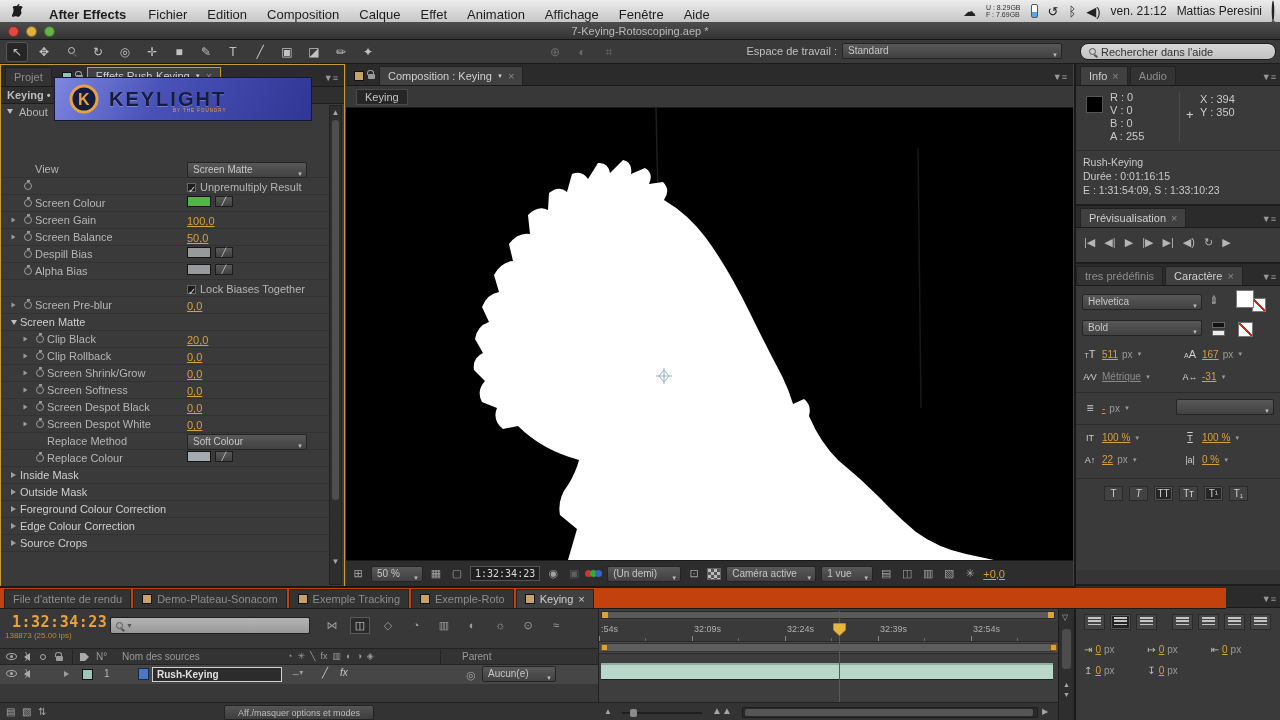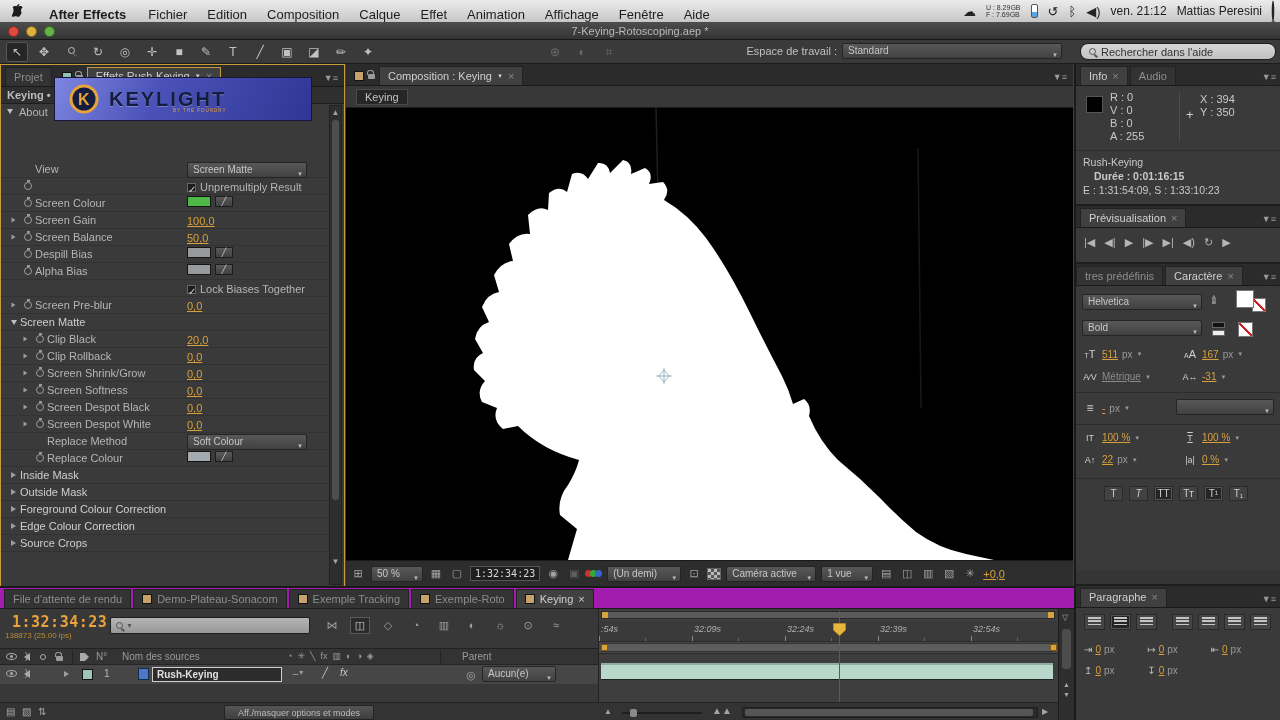--- a/index.html
+++ b/index.html
@@ -123,21 +123,21 @@
   .tbtn.on { background:#252525; box-shadow:inset 0 0 0 1px #555; }
   .alignbtn { width:21px; height:16px; background:#454545; border:1px solid #2a2a2a; display:flex; align-items:center; justify-content:center; }
   .alignbtn.on { background:#242424; box-shadow:inset 0 0 0 1px #555; }
   .alignbtn i { display:block; width:13px; height:10px;
     background-image:repeating-linear-gradient(to bottom,#c4c4c4 0 1.5px,transparent 1.5px 3.3px); }
   .pfield { display:flex; align-items:center; gap:3px; font-size:10px; }
   .pficon { color:#bdbdbd; font-size:10px; }
 
   
   #timeline { position:absolute; left:0; top:586px; width:1074px; height:134px; background:#383838; border-top:2px solid #191919; }
-  #tl-tabs { position:absolute; left:0; top:0; width:1074px; height:21px; background:#a21caf;
+  #tl-tabs { position:absolute; left:0; top:0; width:1226px; height:21px; background:#c2410c;
     border-bottom:1px solid #1b1b1b; display:flex; align-items:flex-end; font-size:11px; color:#8d8d8d; }
   #tl-body { position:absolute; left:0; top:21px; width:1074px; height:113px; }
   #bigtime { position:absolute; left:12px; top:4px; color:#e8a33c; font-size:15px; font-weight:bold;
     font-family:"DejaVu Sans Mono", monospace; letter-spacing:0.5px; }
   #frames { position:absolute; left:5px; top:22px; color:#bc8a2e; font-size:8px; }
   #tl-search { position:absolute; left:110px; top:8px; width:200px; height:17px;
     background:linear-gradient(#b5b5b5,#989898); border:1px solid #1f1f1f; border-radius:2px;
     display:flex; align-items:center; padding:0 5px; gap:3px; }
   .tico { width:20px; height:17px; color:#9d9d9d; font-size:11px; text-align:center; line-height:17px; }
   .tico.active { background:#2a2a2a; box-shadow:inset 0 0 0 1px #5a5a5a; color:#cfcfcf; }
@@ -149,21 +149,21 @@
   .ic-spk { width:0; height:0; border-right:6px solid #aaa; border-top:4px solid transparent; border-bottom:4px solid transparent; position:relative; }
   .ic-spk:after{ content:")"; position:absolute; left:1px; top:-6px; color:#aaa; font-size:9px; }
   .ic-tag { width:9px; height:8px; background:#aaa; clip-path:polygon(0 0,55% 0,100% 50%,55% 100%,0 100%); }
   .namebox { position:absolute; left:152px; top:2px; width:130px; height:15px; border:1px solid #cfcfcf;
     background:#2c2c2c; color:#e0e0e0; font-size:10px; font-weight:bold; line-height:14px; padding-left:4px; }
   #track { position:absolute; left:598px; top:0; width:460px; height:113px; background:#3e3e3e; border-left:1px solid #222; overflow:hidden; }
   #minibar { position:absolute; left:2px; top:2px; width:454px; height:8px; background:#5a5a5a; border:1px solid #2a2a2a; }
   #minibar .cap { position:absolute; top:0; width:6px; height:6px; background:#d8a33c; }
   #ruler { position:absolute; left:0; top:12px; width:460px; height:21px; background:#3a3a3a; border-bottom:1px solid #2a2a2a;
     font-size:9px; color:#b0b0b0; }
-  .rtick { position:absolute; top:3px;font-style:italic; }
+  .rtick { position:absolute; top:3px; }
   .rtickmark { position:absolute; bottom:0; width:1px; height:5px; background:#888; }
   #workarea { position:absolute; left:0; top:33px; width:460px; height:12px; background:#474747; border-bottom:1px solid #2a2a2a; }
   #workarea .bar { position:absolute; left:2px; top:1px; width:452px; height:9px; background:#5d5d5d; border:1px solid #333; }
   #workarea .hdl { position:absolute; top:2px; width:7px; height:7px; background:#d8a33c; border:1px solid #7a5a14; }
   #mintbar { position:absolute; left:2px; top:54px; width:452px; height:17px; background:#b9d7cb;
     border-top:2px solid #8fae9f; border-bottom:1px solid #222; }
   #playline { position:absolute; top:2px; width:1px; height:100px; background:#cc2a22; }
   #playhead { position:absolute; top:14px; width:13px; height:13px; }
   #tl-bottom { position:absolute; left:0; top:93px; width:1058px; height:20px; background:#333; border-top:1px solid #222; }
   .minico { color:#a5a5a5; font-size:10px; }
@@ -582,21 +582,21 @@
       <div class="info-line" style="position:absolute; left:34px; top:27px;">R : 0</div>
       <div class="info-line" style="position:absolute; left:34px; top:40px;">V : 0</div>
       <div class="info-line" style="position:absolute; left:34px; top:53px;">B : 0</div>
       <div class="info-line" style="position:absolute; left:34px; top:66px;">A : 255</div>
       <div style="position:absolute; left:103px; top:28px; width:1px; height:50px; background:#4c4c4c;"></div>
       <div style="position:absolute; left:110px; top:43px; color:#cfcfcf; font-size:13px;">+</div>
       <div class="info-line" style="position:absolute; left:124px; top:29px;">X : 394</div>
       <div class="info-line" style="position:absolute; left:124px; top:42px;">Y : 350</div>
       <div style="position:absolute; left:0; top:86px; width:206px; height:1px; background:#2c2c2c;"></div>
       <div class="info-line" style="position:absolute; left:7px; top:92px; font-size:10.5px;">Rush-Keying</div>
-      <div class="info-line" style="position:absolute; left:18px; top:106px; font-size:10.5px;font-weight:bold;">Durée : 0:01:16:15</div>
+      <div class="info-line" style="position:absolute; left:7px; top:106px; font-size:10.5px;">Durée : 0:01:16:15</div>
       <div class="info-line" style="position:absolute; left:7px; top:120px; font-size:10.5px;">E : 1:31:54:09, S : 1:33:10:23</div>
     </div>
 
     <div class="rc-sec" style="top:140px; height:58px; border-top:2px solid #1d1d1d;">
       <div class="ptabs" style="left:0; top:0; width:206px;">
         <span class="ptab on" style="margin-left:4px;text-align:right;">
           <span>Prévisualisation</span>
           <span style="color:#888;">×</span>
           </span>
         <span class="pmenu">▼≡</span>

